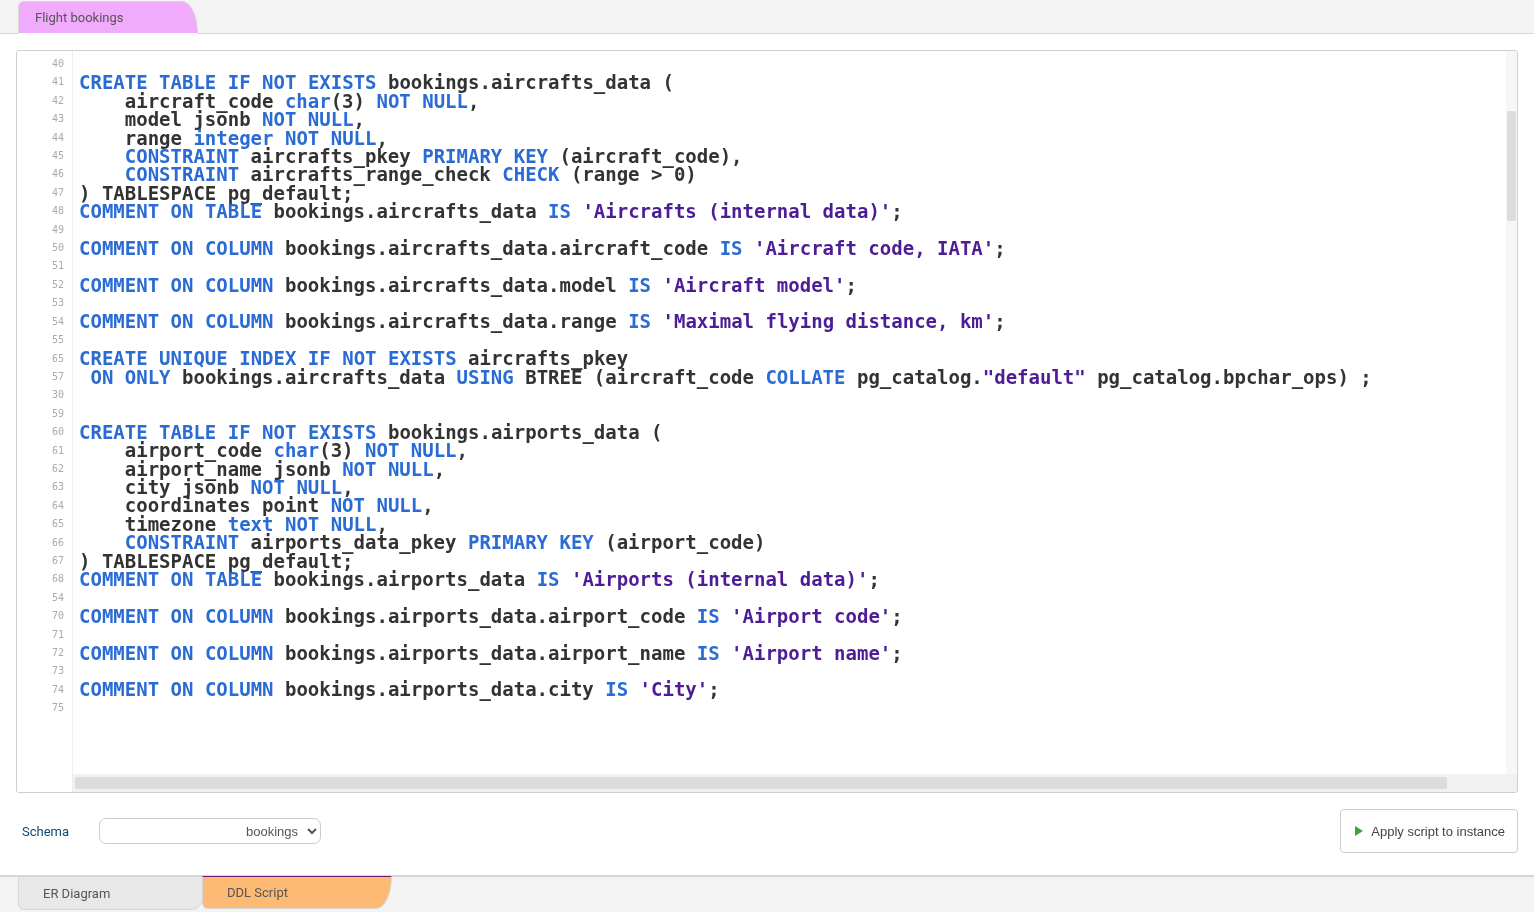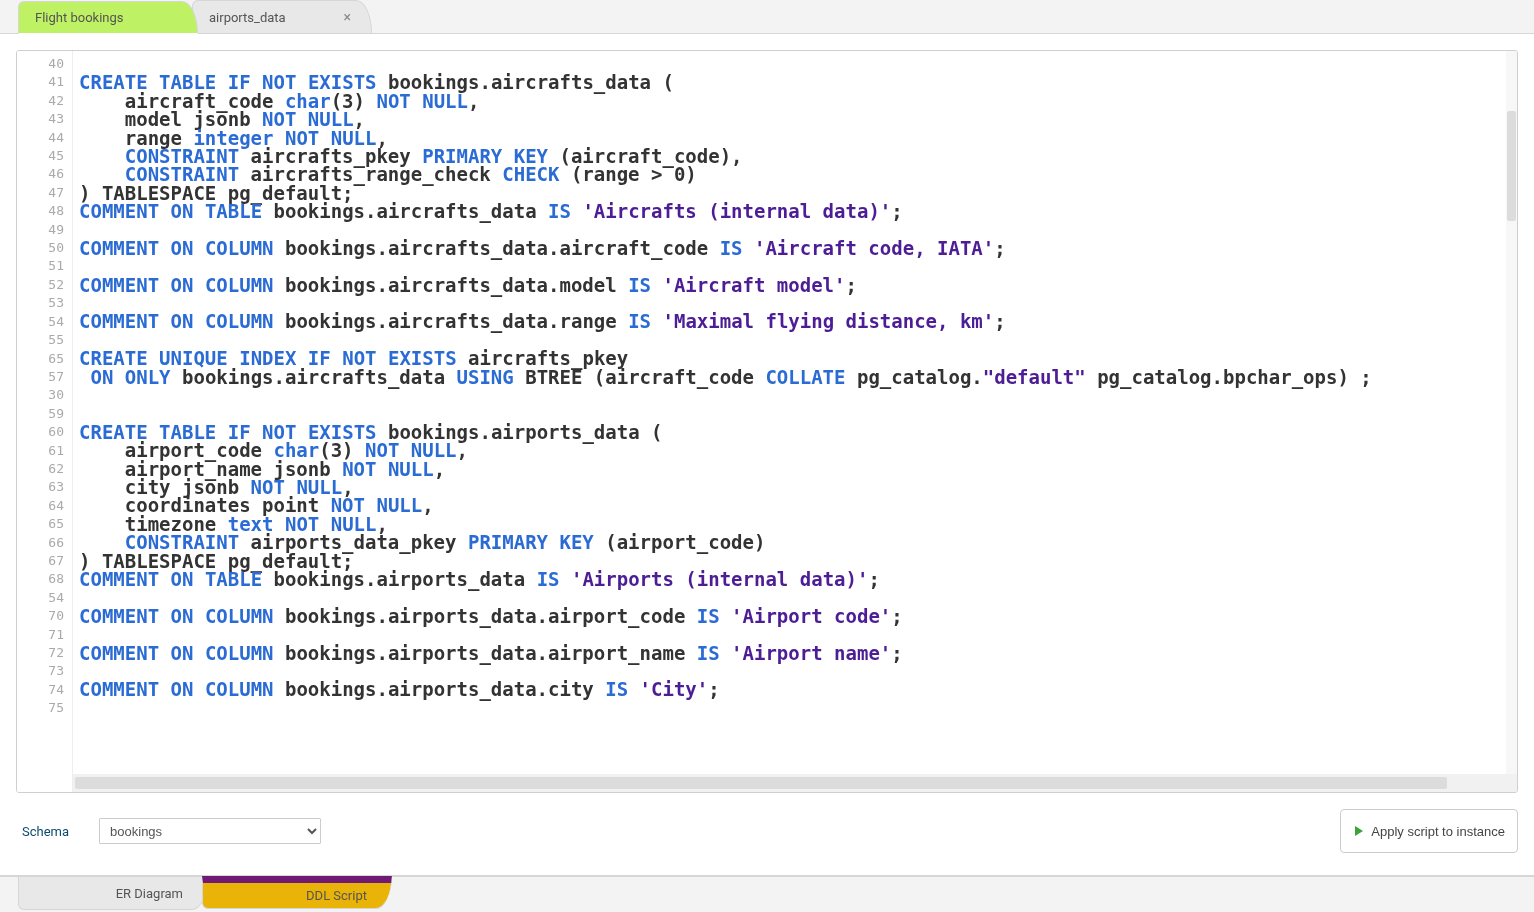--- a/index.html
+++ b/index.html
@@ -35,21 +35,21 @@
     border-bottom: none;
     border-top-left-radius: 6px;
     border-top-right-radius: 16px 33px;
     background: #e8e8e8;
     position: relative;
     margin-right: -6px;
     cursor: pointer;
     min-width: 180px;
   }
   .top-tab.active {
-    background: #bef264;
+    background: #f0abfc;
     z-index: 2;
     border-bottom: 1px solid #fff;
     margin-bottom: -1px;
     margin-top: 8px;
   }
   .top-tab .close {
     margin-left: auto;
     font-size: 14px;
     color: #888;
   }
@@ -73,21 +73,21 @@
     position: relative;
   }
 
   .gutter {
     width: 56px;
     background: #fff;
     border-right: 1px solid #eee;
     text-align: right;
     color: #aaa;
     font-family: "Consolas", "Menlo", monospace;
-    font-size: 13px;
+    font-size: 10px;
     line-height: 18.4px;
     padding: 4px 8px 4px 0;
     user-select: none;
   }
   .code {
     flex: 1;
     font-family: "Consolas", "Menlo", monospace;
     font-size: 19px;
     line-height: 18.4px;
     padding: 4px 6px;
@@ -143,25 +143,26 @@
   }
   .footer-row .schema-label {
     margin-right: 30px;
     margin-left: 6px;
     color: #0c4a6e;
   }
   .schema-select {
     height: 26px;
     width: 222px;
     border: 1px solid #ccc;
-    border-radius: 1px;
+    border-radius: 7px;
     padding: 0 6px;
     font-size: 13px;
     color: #555;
     background: #fff;
+    text-align: right;
   }
   .apply-btn {
     margin-left: auto;
     height: 44px;
     border: 1px solid #ccc;
     border-radius: 4px;
     background: #fff;
     padding: 0 12px;
     display: flex;
     align-items: center;
@@ -188,39 +189,34 @@
     font-size: 13px;
     color: #555;
     border: 1px solid #d6d6d6;
     border-top: none;
     border-bottom-left-radius: 6px;
     border-bottom-right-radius: 16px 33px;
     background: #e8e8e8;
     margin-right: -6px;
     cursor: pointer;
     min-width: 190px;
-    justify-content: flex-end;
   }
   .bottom-tab.active {
-    background: #eab308;
+    background: #fdba74;
     z-index: 2;
-    border-top: 7px solid #701a75;
+    border-top: 1px solid #701a75;
     margin-top: -1px;
   }
 </style>
 </head>
 <body>
 
 <div class="top-tabs" id="top-tabs">
     <div class="top-tab active">
       <span>Flight bookings</span>
-    </div>
-    <div class="top-tab">
-      <span>airports_data</span>
-      <span class="close">×</span>
     </div>
   </div>
 
 <div class="panel-area">
   <div class="editor-frame">
     <div class="gutter" id="gutter">
         <div>40</div>
         <div>41</div>
         <div>42</div>
         <div>43</div>

